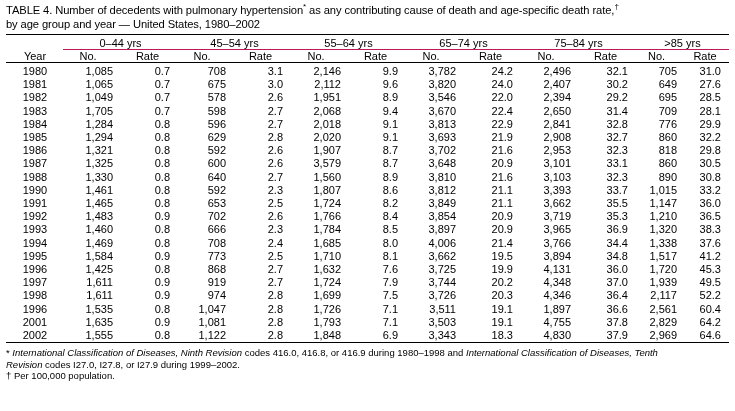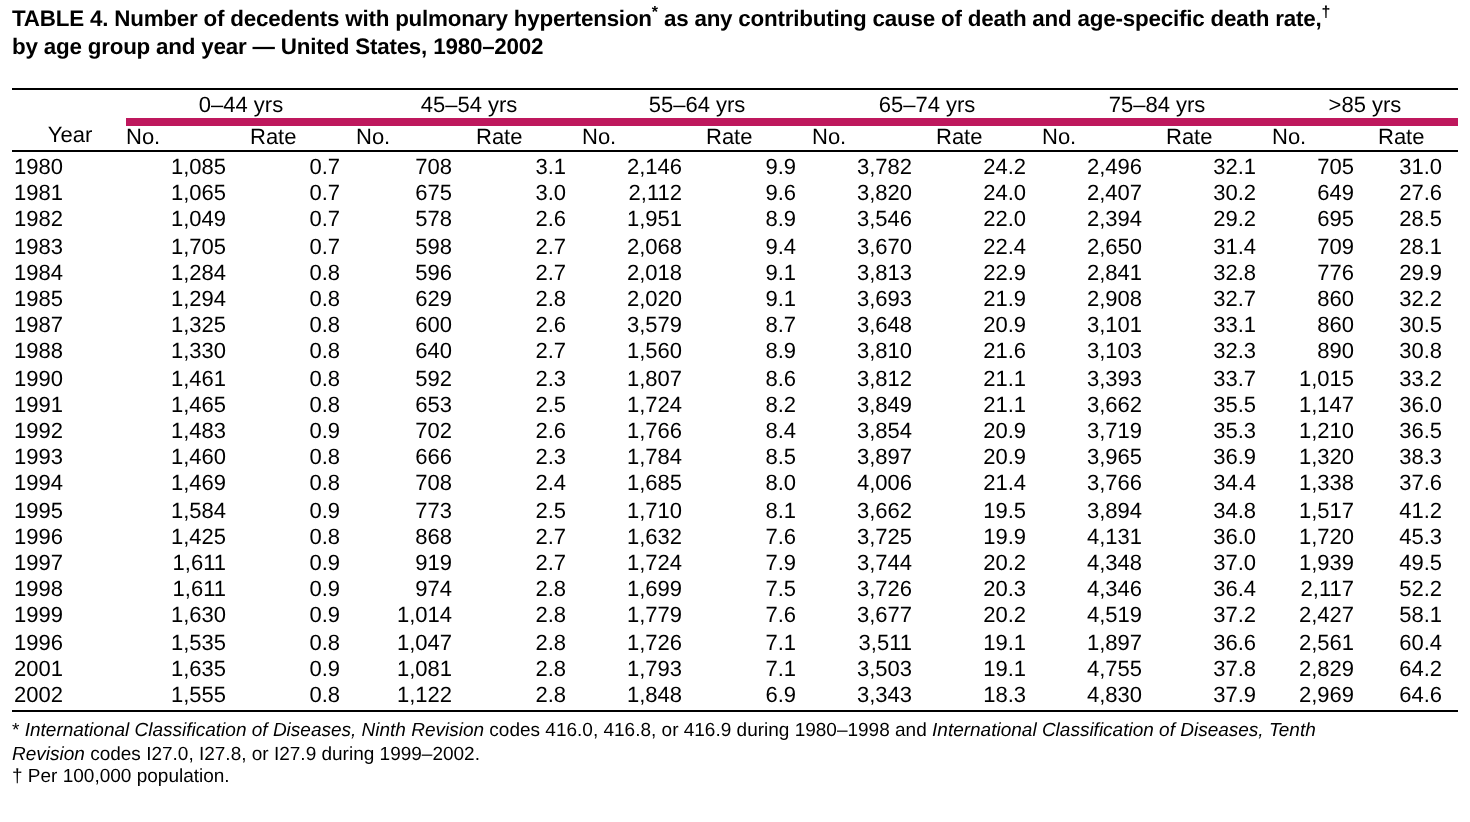--- a/index.html
+++ b/index.html
@@ -14,23 +14,23 @@
     color: #000000;
     overflow: hidden;
   }
   .page {
     width: 735px;
     box-sizing: border-box;
     padding: 4px 6px 0 6px;
   }
   .tbl-title {
     font-size: 11.2px;
-    font-weight: bold;
+    font-weight: normal;
     line-height: 13.5px;
-    margin: 0 0 13px 0;
+    margin: 0 0 3px 0;
     letter-spacing: -0.1px;
   }
   .sup {
     font-size: 8px;
     vertical-align: super;
     line-height: 0;
   }
   table.data {
     border-collapse: collapse;
     width: 723px;
@@ -56,42 +56,42 @@
     line-height: 0;
     padding: 0;
   }
   .grp-row th {
     font-size: 11px;
     font-weight: bold;
     text-align: center;
     padding: 1px 0 1px 0;
   }
   .grp-row th.grpcell {
-    border-bottom: 4px solid #be185d;
+    border-bottom: 1px solid #be185d;
   }
   .sub-row th {
     font-size: 11px;
     font-weight: bold;
     padding: 1px 0 2px 0;
   }
   .sub-row th.yearhead {
     text-align: center;
     padding-left: 1px;
   }
   .sub-row th.no {
-    text-align: left;
+    text-align: center;
     padding-right: 12px;
   }
   .sub-row th.rate {
-    text-align: left;
+    text-align: center;
     padding-right: 8px;
     margin-top: 28px;
   }
   table.data td.year {
-    text-align: left;
+    text-align: center;
     padding-left: 1px;
     height: 13.2px;
     line-height: 13.2px;
   }
   table.data td.no {
     text-align: right;
     padding-right: 12px;
     height: 13.2px;
     line-height: 13.2px;
   }
@@ -257,20 +257,35 @@
           <td class="no">2,020</td>
           <td class="rate">9.1</td>
           <td class="no">3,693</td>
           <td class="rate">21.9</td>
           <td class="no">2,908</td>
           <td class="rate">32.7</td>
           <td class="no">860</td>
           <td class="rate">32.2</td>
         </tr>
         <tr>
+          <td class="year">1986</td>
+          <td class="no">1,321</td>
+          <td class="rate">0.8</td>
+          <td class="no">592</td>
+          <td class="rate">2.6</td>
+          <td class="no">1,907</td>
+          <td class="rate">8.7</td>
+          <td class="no">3,702</td>
+          <td class="rate">21.6</td>
+          <td class="no">2,953</td>
+          <td class="rate">32.3</td>
+          <td class="no">818</td>
+          <td class="rate">29.8</td>
+        </tr>
+        <tr>
           <td class="year">1987</td>
           <td class="no">1,325</td>
           <td class="rate">0.8</td>
           <td class="no">600</td>
           <td class="rate">2.6</td>
           <td class="no">3,579</td>
           <td class="rate">8.7</td>
           <td class="no">3,648</td>
           <td class="rate">20.9</td>
           <td class="no">3,101</td>
@@ -420,35 +435,20 @@
           <td class="no">974</td>
           <td class="rate">2.8</td>
           <td class="no">1,699</td>
           <td class="rate">7.5</td>
           <td class="no">3,726</td>
           <td class="rate">20.3</td>
           <td class="no">4,346</td>
           <td class="rate">36.4</td>
           <td class="no">2,117</td>
           <td class="rate">52.2</td>
-        </tr>
-        <tr>
-          <td class="year">1999</td>
-          <td class="no">1,630</td>
-          <td class="rate">0.9</td>
-          <td class="no">1,014</td>
-          <td class="rate">2.8</td>
-          <td class="no">1,779</td>
-          <td class="rate">7.6</td>
-          <td class="no">3,677</td>
-          <td class="rate">20.2</td>
-          <td class="no">4,519</td>
-          <td class="rate">37.2</td>
-          <td class="no">2,427</td>
-          <td class="rate">58.1</td>
         </tr>
         <tr>
           <td class="year">1996</td>
           <td class="no">1,535</td>
           <td class="rate">0.8</td>
           <td class="no">1,047</td>
           <td class="rate">2.8</td>
           <td class="no">1,726</td>
           <td class="rate">7.1</td>
           <td class="no">3,511</td>

